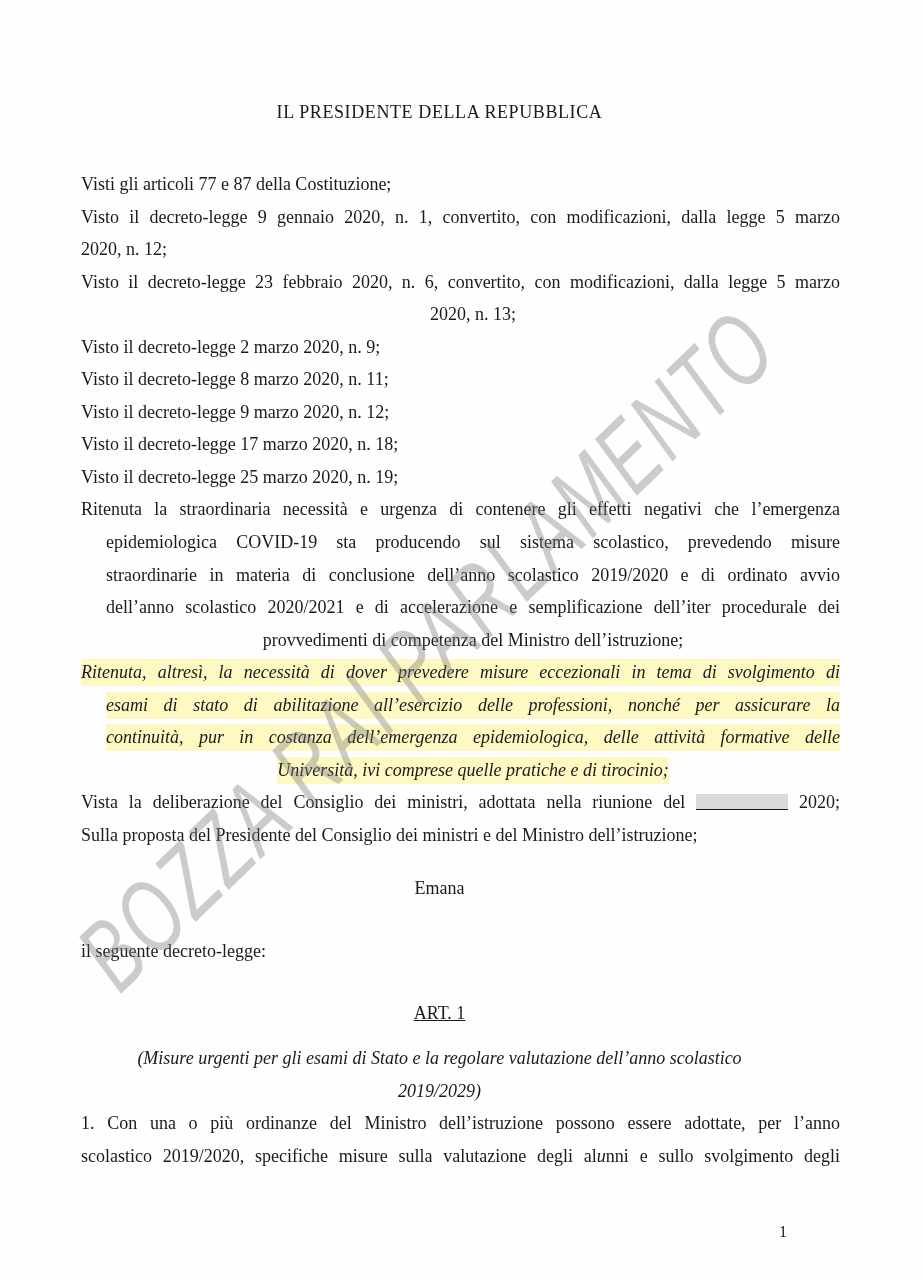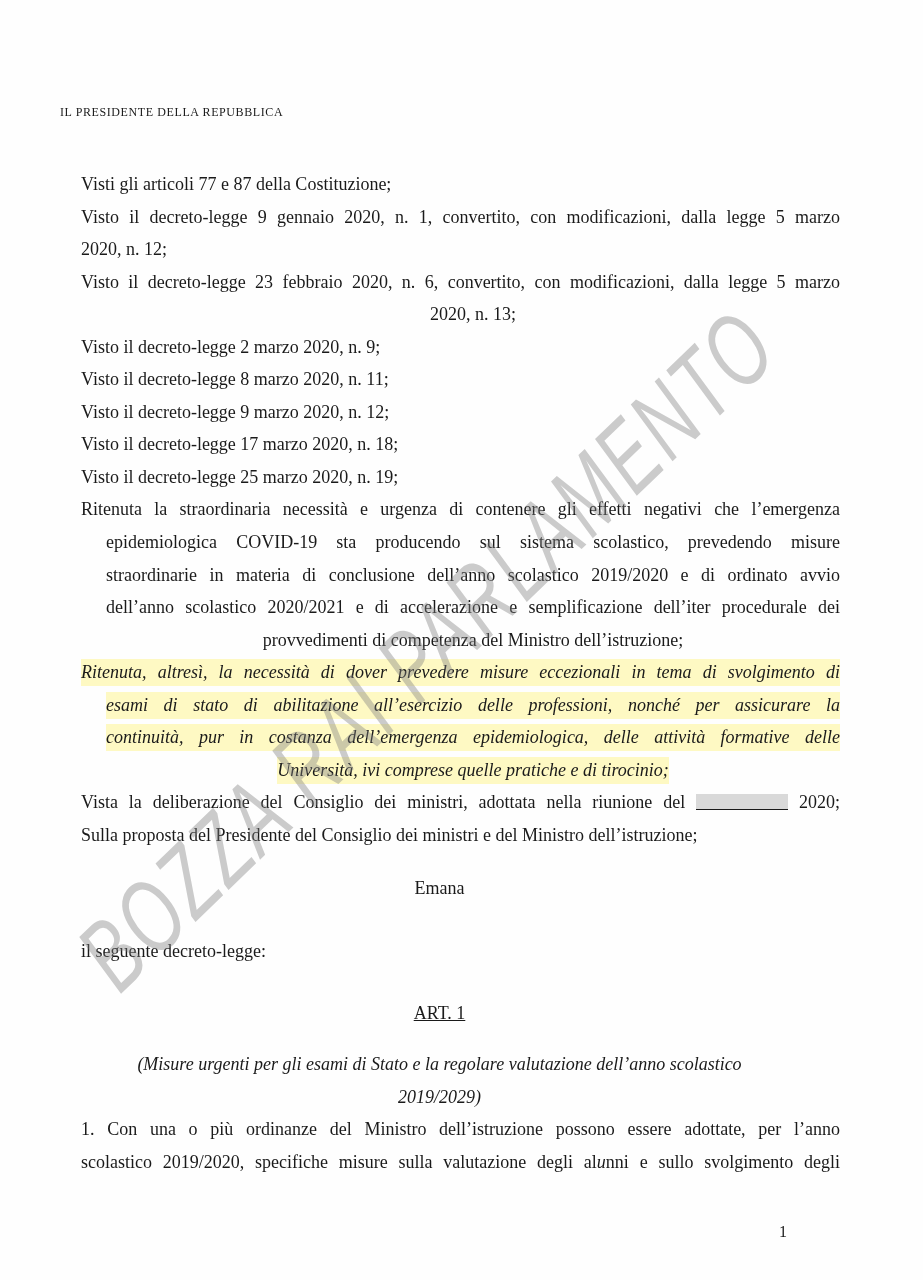--- a/index.html
+++ b/index.html
@@ -9,22 +9,22 @@
     background:#fefefe;
     overflow:hidden;
     font-family:"Liberation Serif", serif;
     color:#1a1a1a;
   }
   .doc{
     position:absolute;left:81px;top:96px;width:759px;
   }
   .title-line{
     height:33px;line-height:33px;
-    position:relative;left:-21px;
-    font-size:12px;letter-spacing:0.6px;
+    text-align:center;position:relative;left:-21px;
+    font-size:18px;letter-spacing:0.6px;
     margin-bottom:39px;
     white-space:nowrap;
   }
   .line{
     height:32.55px;line-height:32.55px;
     font-size:18px;
     white-space:nowrap;
   }
   .j{text-align:justify;text-align-last:justify;white-space:normal;}
   .c{text-align:center;position:relative;left:-21px;}
@@ -78,21 +78,21 @@
         <div class="line i1"><span>provvedimenti di competenza del Ministro dell’istruzione;</span></div>
         <div class="line j"><span class="hlspan"><span>Ritenuta, altresì, la necessità di dover prevedere misure eccezionali in tema di svolgimento di</span></span></div>
         <div class="line j i1"><span class="hlspan"><span>esami di stato di abilitazione all’esercizio delle professioni, nonché per assicurare la</span></span></div>
         <div class="line j i1"><span class="hlspan"><span>continuità, pur in costanza dell’emergenza epidemiologica, delle attività formative delle</span></span></div>
         <div class="line i1"><span class="hlspan"><span>Università, ivi comprese quelle pratiche e di tirocinio;</span></span></div>
         <div class="line j"><span>Vista la deliberazione del Consiglio dei ministri, adottata nella riunione del </span><span class="blankbox"></span><span> 2020;</span></div>
         <div class="line"><span>Sulla proposta del Presidente del Consiglio dei ministri e del Ministro dell’istruzione;</span></div>
         <div class="line c" style="margin-top: 21px;"><span>Emana</span></div>
         <div class="line" style="margin-top: 30px;"><span>il seguente decreto-legge:</span></div>
         <div class="line c" style="margin-top: 29px; text-decoration: underline;"><span>ART. 1</span></div>
-        <div class="line c it" style="margin-top: 19px;"><span>(Misure urgenti per gli esami di Stato e la regolare valutazione dell’anno scolastico</span></div>
+        <div class="line c it" style="margin-top: 13px;"><span>(Misure urgenti per gli esami di Stato e la regolare valutazione dell’anno scolastico</span></div>
         <div class="line c it"><span>2019/2029)</span></div>
         <div class="line j" style=""><span>1. Con una o più ordinanze del Ministro dell’istruzione possono essere adottate, per l’anno</span></div>
         <div class="line j"><span>scolastico 2019/2020, specifiche misure sulla valutazione degli al</span><span class="it">u</span><span>nni e sullo svolgimento degli</span></div>
       </div>
   </div>
 
   <div class="pagenum">1</div>
 
 </div>
 

